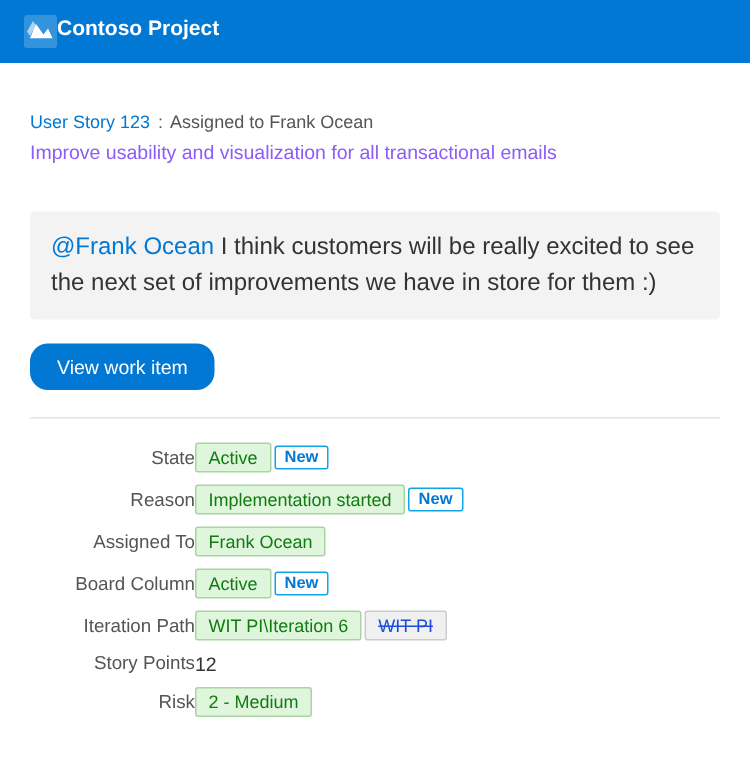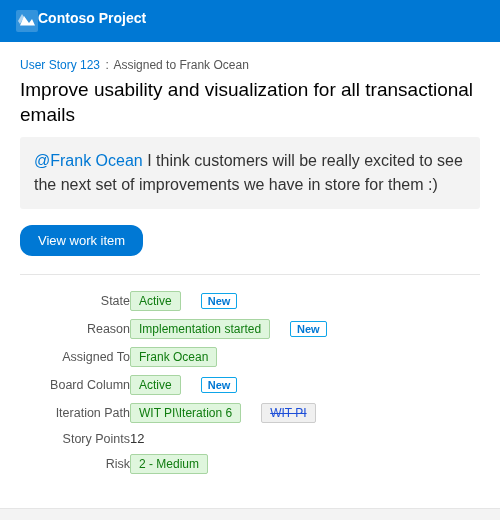--- a/index.html
+++ b/index.html
@@ -26,21 +26,21 @@
       height: 22px;
       flex-shrink: 0;
     }
     .header-title {
       font-size: 14px;
       font-weight: 600;
     }
 
     
     .content {
-      padding: 16px 20px;
+      padding: 32px 20px;
     }
 
     
     .breadcrumb {
       font-size: 12px;
       color: #0078d4;
       margin-bottom: 6px;
     }
     .breadcrumb-link {
       color: #0078d4;
@@ -49,24 +49,24 @@
     .breadcrumb-separator {
       color: #555;
       margin: 0 2px;
     }
     .breadcrumb-suffix {
       color: #555;
     }
 
     
     .main-title {
-      font-size: 19px;
+      font-size: 13px;
       font-weight: 400;
-      color: #000000;
-      margin-bottom: 10px;
+      color: #8b5cf6;
+      margin-bottom: 30px;
       line-height: 1.3;
     }
 
     
     .comment-box {
       background: #f3f3f3;
       border-radius: 3px;
       padding: 12px 14px;
       margin-bottom: 16px;
       font-size: 16px;
@@ -108,21 +108,21 @@
     }
     .field-label {
       color: #555;
       font-size: 12.5px;
       width: 110px;
       padding-right: 10px;
     }
     .field-value {
       display: flex;
       flex-wrap: wrap;
-      gap: 20px;
+      gap: 2px;
       align-items: center;
     }
 
     
     .tag {
       display: inline-block;
       padding: 2px 8px;
       border-radius: 2px;
       font-size: 12px;
       font-weight: 500;

